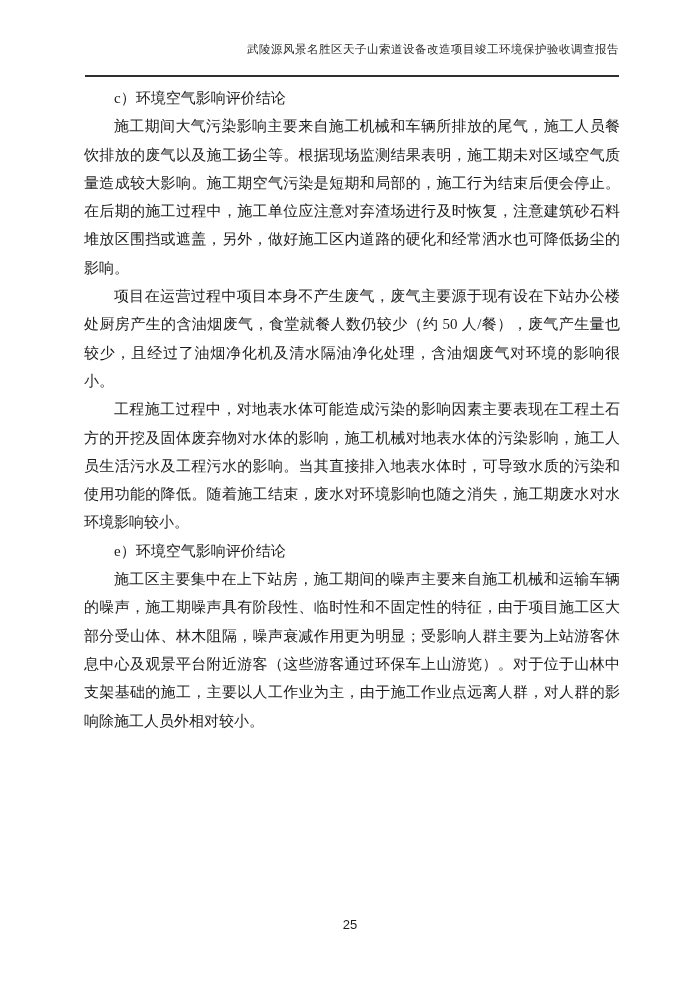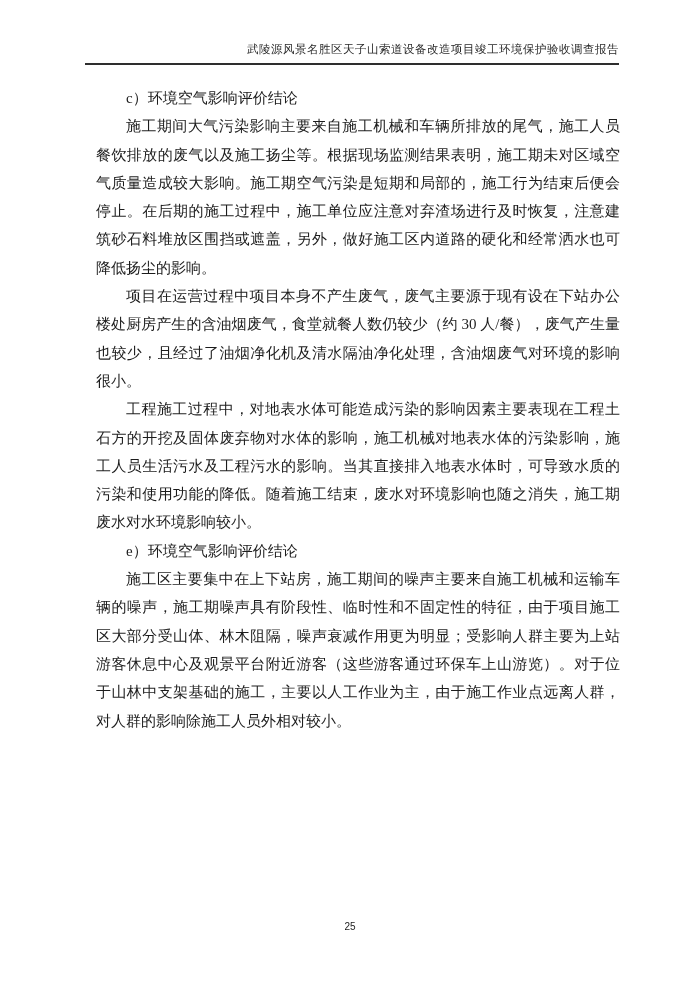--- a/index.html
+++ b/index.html
@@ -18,57 +18,57 @@
   }
   .header {
     position: absolute;
     top: 42px;
     left: 85px;
     right: 81px;
     text-align: right;
     font-size: 11.5px;
     letter-spacing: 0.5px;
     color: #2a2a2a;
-    padding-bottom: 6px;
+    padding-bottom: 18px;
     border-bottom: 2px solid #2e2e2e;
   }
   .content {
     position: absolute;
     top: 84px;
     left: 84px;
     right: 80px;
     font-size: 15px;
     line-height: 28.3px;
     text-align: justify;
     color: #1c1c1c;
   }
   .block { margin: 0; }
-  .indent { text-indent: 2em; margin-left: 12px; }
+  .indent { text-indent: 2em; }
   .footer {
     position: absolute;
     left: 0;
     right: 0;
     bottom: 58px;
     text-align: center;
-    font-size: 10px;
+    font-size: 13px;
     font-family: "Liberation Sans", "DejaVu Sans", sans-serif;
     color: #1c1c1c;
   }
 </style>
 </head>
 <body>
 
 <div class="page">
 
   <div class="header">武陵源风景名胜区天子山索道设备改造项目竣工环境保护验收调查报告</div>
 
   <div class="content">
     <p class="block indent">c）环境空气影响评价结论</p>
     <p class="block indent">施工期间大气污染影响主要来自施工机械和车辆所排放的尾气，施工人员餐饮排放的废气以及施工扬尘等。根据现场监测结果表明，施工期未对区域空气质量造成较大影响。施工期空气污染是短期和局部的，施工行为结束后便会停止。在后期的施工过程中，施工单位应注意对弃渣场进行及时恢复，注意建筑砂石料堆放区围挡或遮盖，另外，做好施工区内道路的硬化和经常洒水也可降低扬尘的影响。</p>
-    <p class="block indent">项目在运营过程中项目本身不产生废气，废气主要源于现有设在下站办公楼处厨房产生的含油烟废气，食堂就餐人数仍较少（约 30 人/餐），废气产生量也较少，且经过了油烟净化机及清水隔油净化处理，含油烟废气对环境的影响很小。</p>
+    <p class="block indent">项目在运营过程中项目本身不产生废气，废气主要源于现有设在下站办公楼处厨房产生的含油烟废气，食堂就餐人数仍较少（约 50 人/餐），废气产生量也较少，且经过了油烟净化机及清水隔油净化处理，含油烟废气对环境的影响很小。</p>
     <p class="block indent">工程施工过程中，对地表水体可能造成污染的影响因素主要表现在工程土石方的开挖及固体废弃物对水体的影响，施工机械对地表水体的污染影响，施工人员生活污水及工程污水的影响。当其直接排入地表水体时，可导致水质的污染和使用功能的降低。随着施工结束，废水对环境影响也随之消失，施工期废水对水环境影响较小。</p>
     <p class="block indent">e）环境空气影响评价结论</p>
     <p class="block indent">施工区主要集中在上下站房，施工期间的噪声主要来自施工机械和运输车辆的噪声，施工期噪声具有阶段性、临时性和不固定性的特征，由于项目施工区大部分受山体、林木阻隔，噪声衰减作用更为明显；受影响人群主要为上站游客休息中心及观景平台附近游客（这些游客通过环保车上山游览）。对于位于山林中支架基础的施工，主要以人工作业为主，由于施工作业点远离人群，对人群的影响除施工人员外相对较小。</p>
   </div>
 
   <div class="footer">25</div>
 
 </div>
 
 </body></html>

